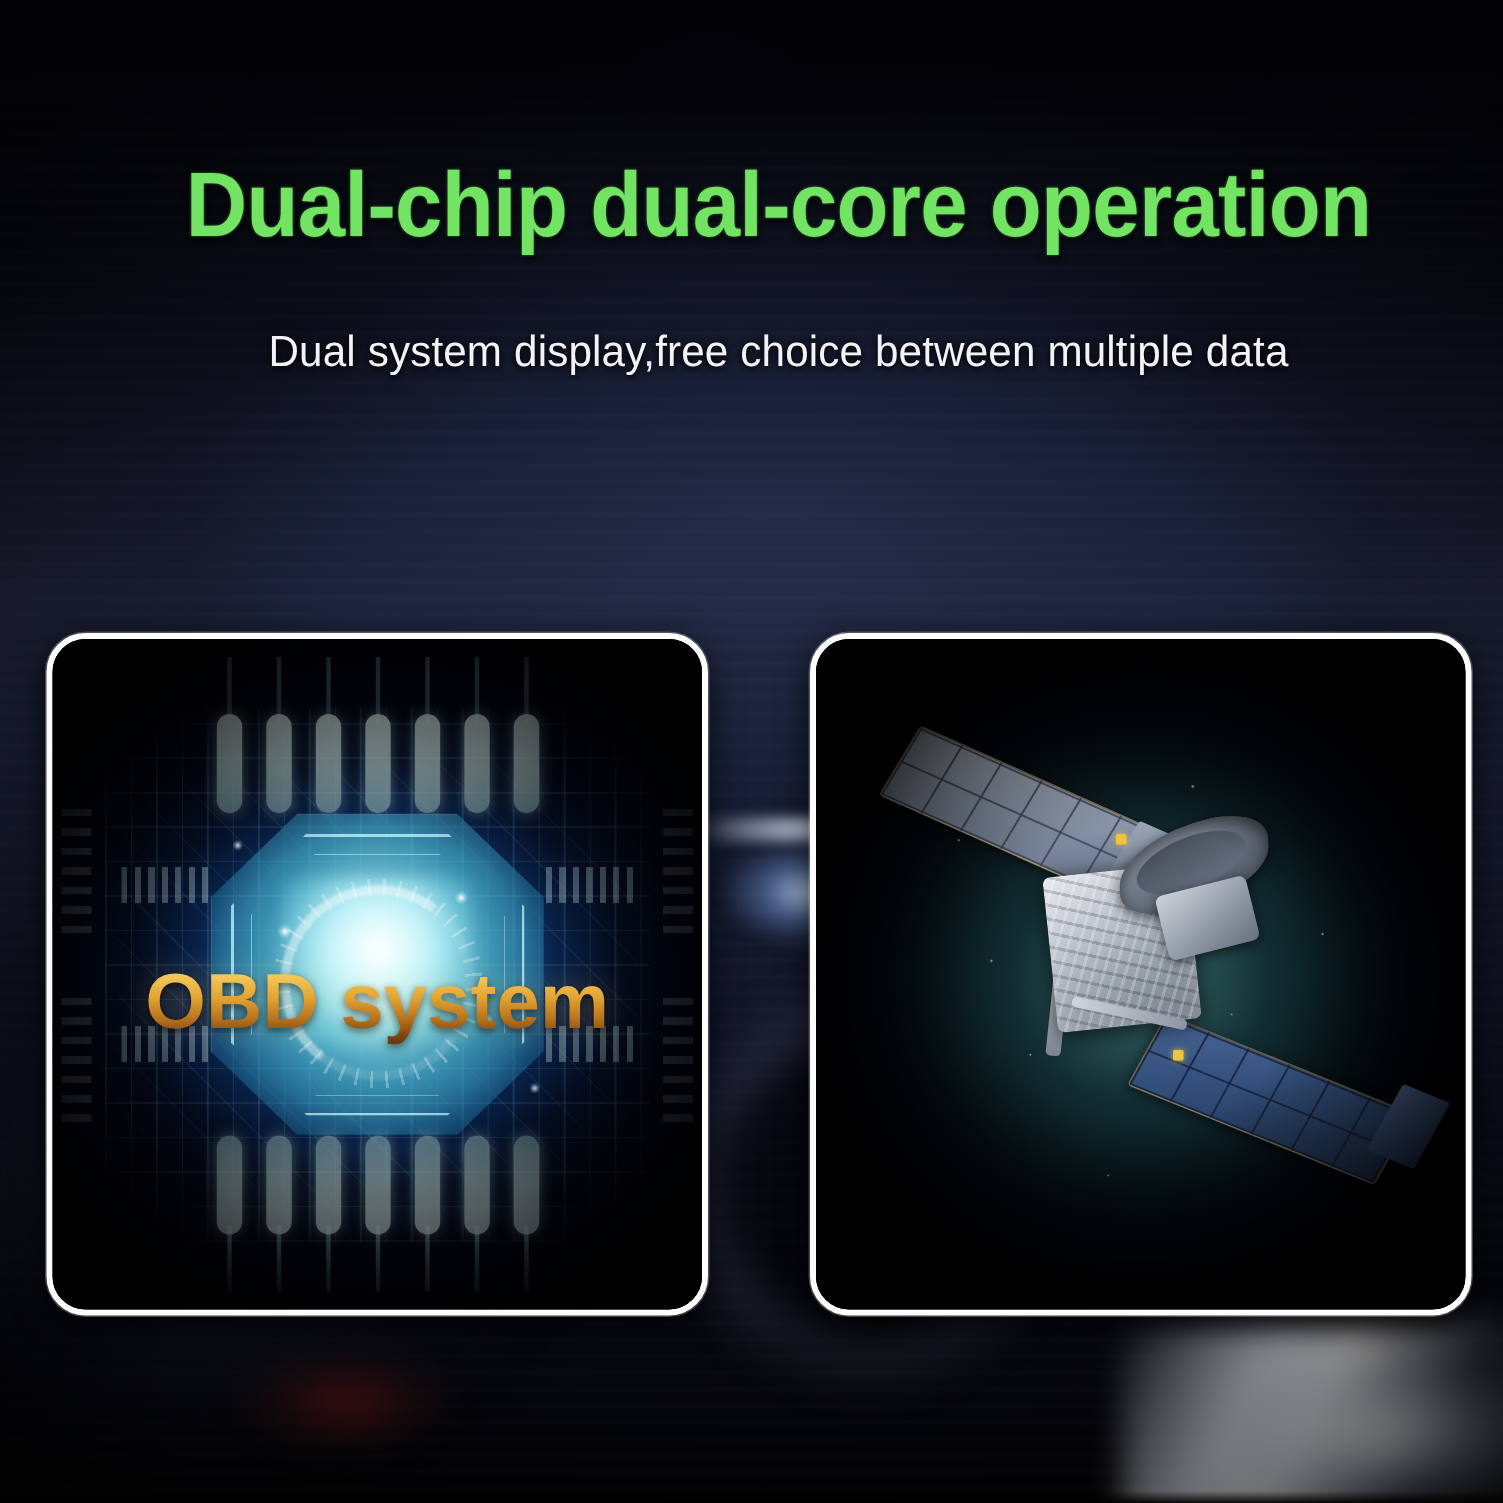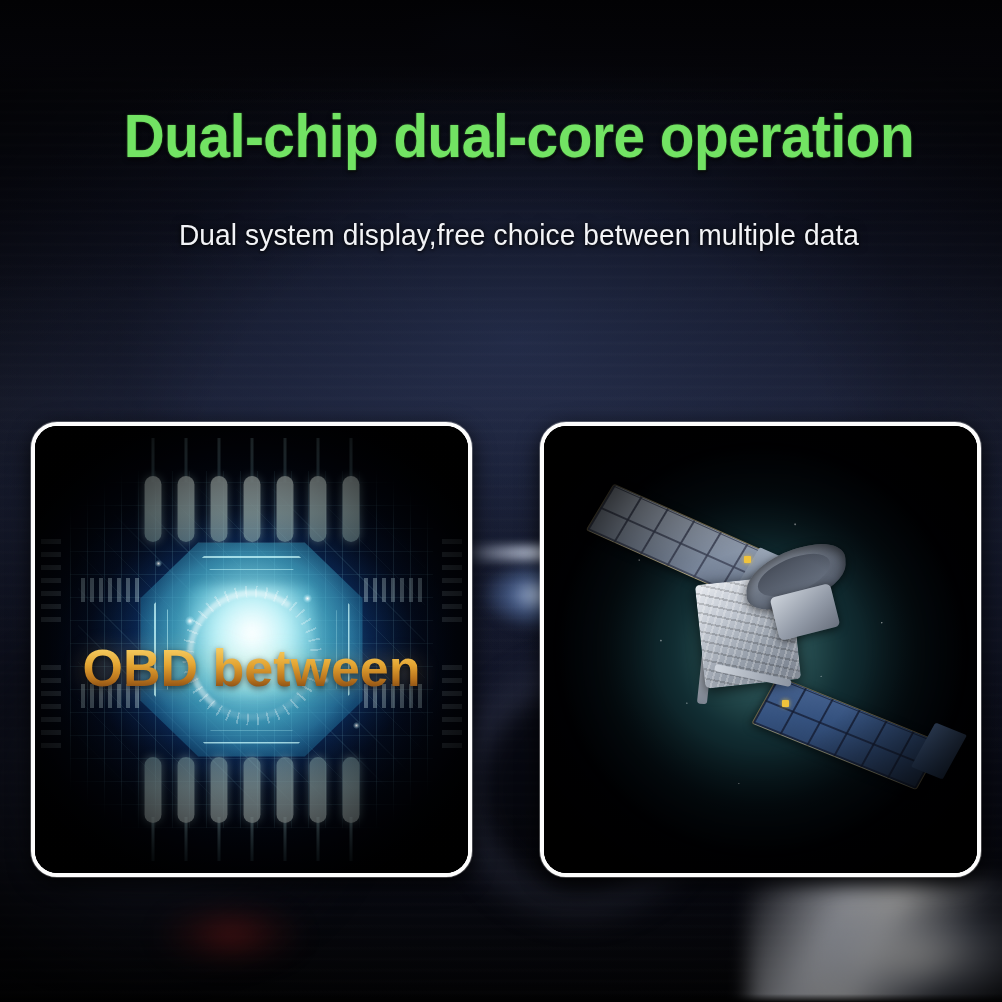--- a/index.html
+++ b/index.html
@@ -515,21 +515,21 @@
         <div class="sparkle" style="left:150px;top:190px;width:10px;height:10px;"></div>
         <div class="sparkle" style="left:268px;top:168px;width:9px;height:9px;"></div>
         <div class="sparkle" style="left:196px;top:252px;width:8px;height:8px;"></div>
         <div class="sparkle" style="left:286px;top:250px;width:8px;height:8px;"></div>
         <div class="sparkle" style="left:120px;top:134px;width:7px;height:7px;"></div>
         <div class="sparkle" style="left:318px;top:296px;width:7px;height:7px;"></div>
 
         <div class="chip-vig"></div>
       </div>
 
-      <div class="panel-title title-obd">OBD between</div>
+      <div class="panel-title title-obd">OBD system</div>
     </div>
   </div>
 
   <div class="panel panel-right">
     <div class="panel-inner">
 
       <div class="sat-scene">
         <div class="sat-glow"></div>
         <div class="sat-stars"></div>
 

